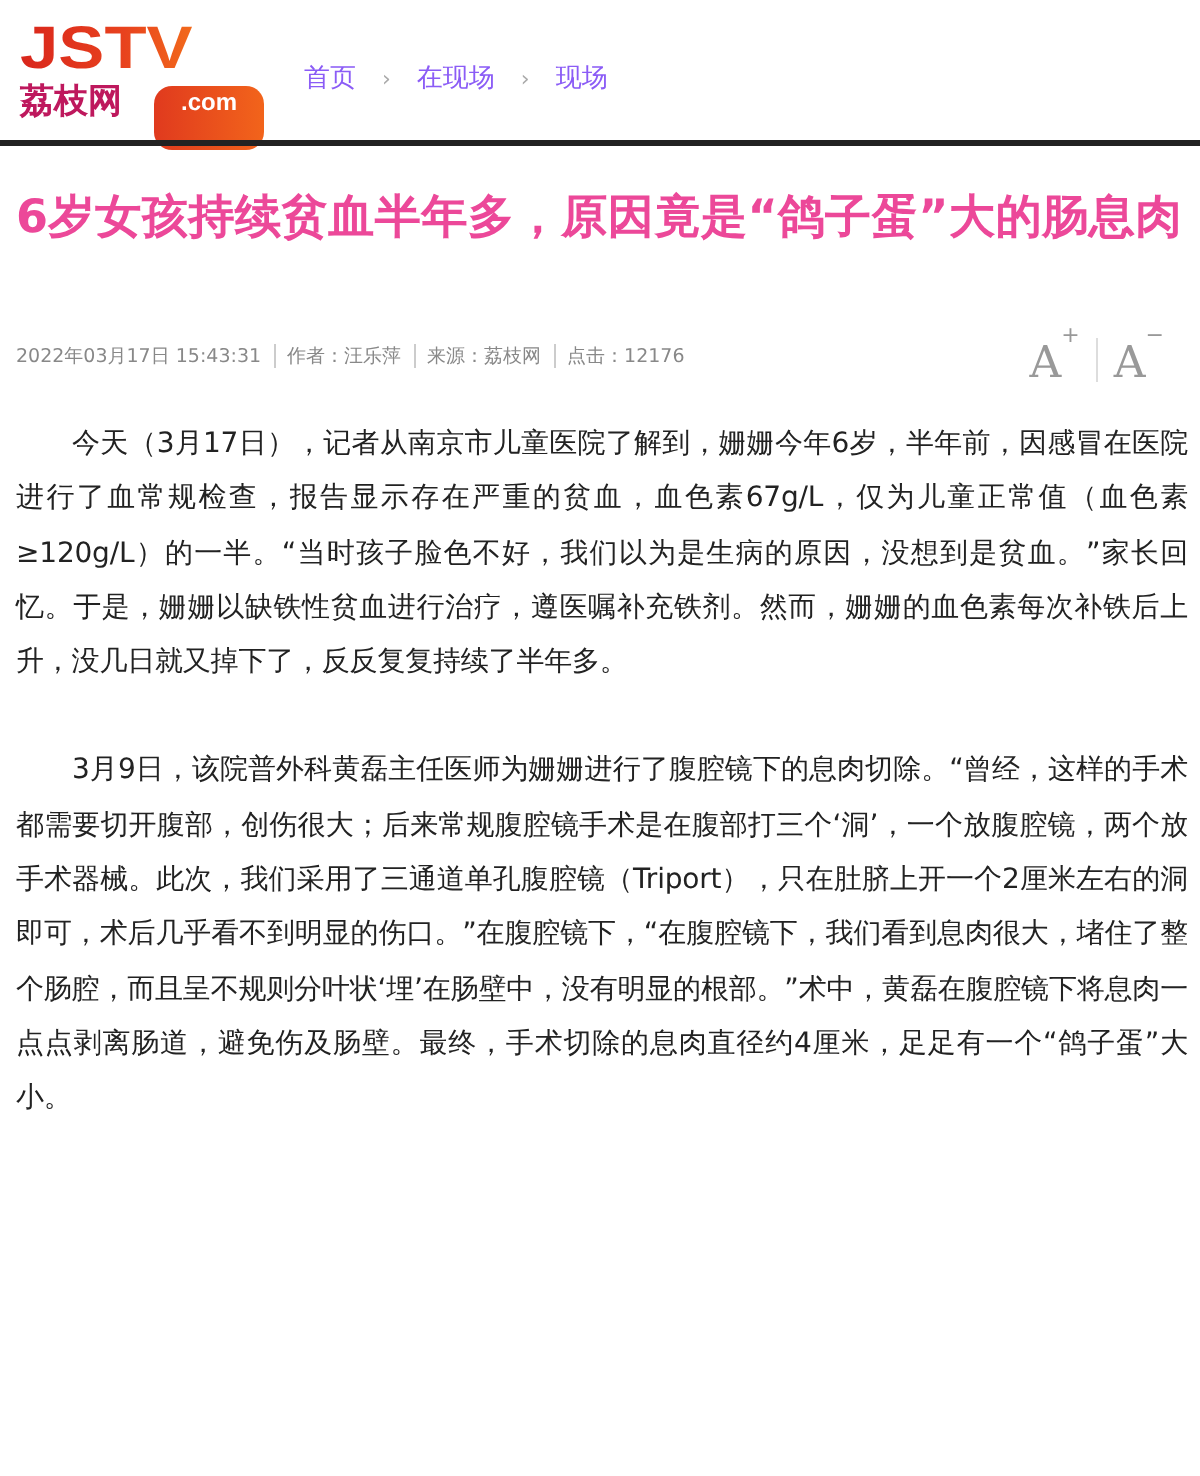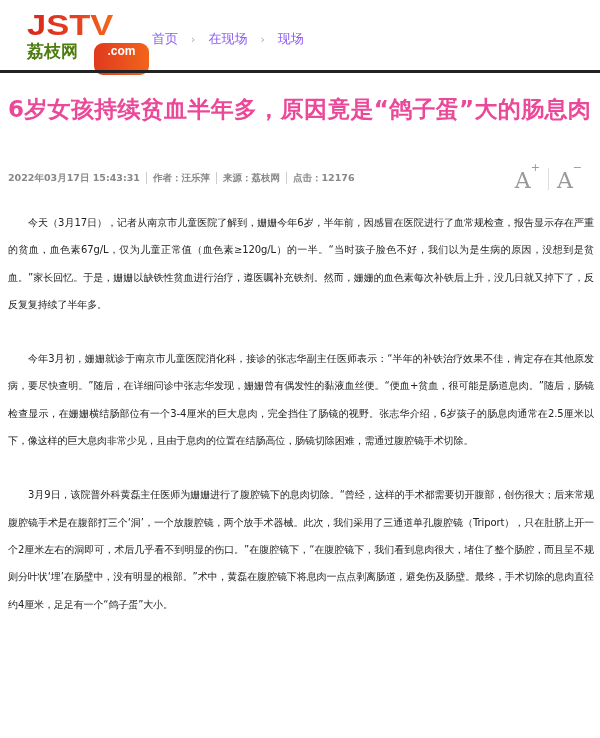--- a/index.html
+++ b/index.html
@@ -1,42 +1,42 @@
 <!DOCTYPE html>
 <html><head>
 <meta charset="utf-8">
 <style>
   * { margin: 0; padding: 0; box-sizing: border-box; }
   html, body { width: 600px; height: 738px; background: #ffffff; overflow: hidden; }
   body { font-family: "DejaVu Sans", "Liberation Sans", sans-serif; color: #333; position: relative; }
 
   .header { position: absolute; left: 0; top: 0; width: 600px; height: 72px; background: #fff; }
-  .logo { position: absolute; left: 27px; top: 10px; width: 118px; height: 50px; }
+  .logo { position: absolute; left: 10px; top: 10px; width: 118px; height: 50px; }
   .logo-jstv { position: absolute; left: 0; top: 0; font-family: "Liberation Sans", sans-serif; font-weight: 900; font-size: 30px; line-height: 30px; letter-spacing: 0px; background: linear-gradient(90deg, #d9261c 0%, #e8421e 60%, #f26a1b 100%); -webkit-background-clip: text; background-clip: text; color: transparent; transform: scaleX(1.15); transform-origin: left top; font-style: normal; }
-  .logo-cn { position: absolute; left: 0; top: 31px; font-size: 17px; line-height: 20px; color: #4d7c0f; font-weight: bold; letter-spacing: 0px; text-align: center; }
+  .logo-cn { position: absolute; left: 0; top: 31px; font-size: 17px; line-height: 20px; color: #be185d; font-weight: bold; letter-spacing: 0px; text-align: center; }
   .logo-com { position: absolute; left: 67px; top: 33px; width: 55px; height: 32px; border-radius: 9px; background: linear-gradient(90deg, #e03a1e, #f2641b); color: #fff; font-size: 12px; line-height: 17px; text-align: center; font-weight: bold; font-family: "Liberation Sans", sans-serif; }
 
   .breadcrumb { position: absolute; left: 152px; top: 30px; display: flex; align-items: center; font-size: 13px; color: #333; }
   .breadcrumb .sep { color: #aaa; margin: 0 13px; font-size: 11px; }
   .breadcrumb a { color: #8b5cf6; text-decoration: none; }
 
   .divider { position: absolute; left: 0; top: 70px; width: 600px; height: 3px; background: #222; }
 
   .title { position: absolute; left: 8px; top: 90px; width: 585px; font-size: 23px; line-height: 38px; font-weight: bold; color: #ec4899; letter-spacing: 0.3px; }
 
-  .meta { position: absolute; left: 8px; top: 172px; font-size: 9.5px; color: #888; display: flex; align-items: flex-start; white-space: nowrap; font-weight: bold; }
+  .meta { position: absolute; left: 8px; top: 172px; font-size: 9.5px; color: #888; display: flex; align-items: flex-start; white-space: nowrap; }
   .meta .bar { display: inline-block; width: 1px; height: 12px; background: #ccc; margin: 0 6px; }
 
   .font-ctrl { position: absolute; right: 18px; top: 164px; display: flex; align-items: center; color: #999; font-family: "DejaVu Serif", "Liberation Serif", serif; }
   .font-btn { font-size: 22px; line-height: 26px; cursor: pointer; position: relative; }
   .font-btn sup { font-size: 11px; position: relative; top: -9px; font-family: "DejaVu Sans", sans-serif; }
   .font-ctrl .vbar { width: 1px; height: 22px; background: #ddd; margin: 0 8px; }
 
   .article { position: absolute; left: 8px; top: 209px; width: 586px; }
-  .article p { font-size: 10px; line-height: 27.3px; color: #222; text-indent: 2em; text-align: justify; margin-bottom: 27px; letter-spacing: -0.1px; }
+  .article p { font-size: 14px; line-height: 27.3px; color: #222; text-indent: 2em; text-align: justify; margin-bottom: 27px; letter-spacing: -0.1px; }
 </style>
 </head>
 <body>
 
 <div class="header">
   <div class="logo">
     <div class="logo-jstv">JSTV</div>
     <div class="logo-cn">荔枝网</div>
     <div class="logo-com">.com</div>
   </div>
@@ -69,15 +69,14 @@
     <span>A</span><sup>+</sup>
   </span>
   <span class="vbar"></span>
   <span class="font-btn">
     <span>A</span><sup>−</sup>
   </span>
 </div>
 
 <div class="article">
   <p>今天（3月17日），记者从南京市儿童医院了解到，姗姗今年6岁，半年前，因感冒在医院进行了血常规检查，报告显示存在严重的贫血，血色素67g/L，仅为儿童正常值（血色素≥120g/L）的一半。“当时孩子脸色不好，我们以为是生病的原因，没想到是贫血。”家长回忆。于是，姗姗以缺铁性贫血进行治疗，遵医嘱补充铁剂。然而，姗姗的血色素每次补铁后上升，没几日就又掉下了，反反复复持续了半年多。</p>
-  <p>今年3月初，姗姗就诊于南京市儿童医院消化科，接诊的张志华副主任医师表示：“半年的补铁治疗效果不佳，肯定存在其他原发病，要尽快查明。”随后，在详细问诊中张志华发现，姗姗曾有偶发性的黏液血丝便。“便血+贫血，很可能是肠道息肉。”随后，肠镜检查显示，在姗姗横结肠部位有一个3-4厘米的巨大息肉，完全挡住了肠镜的视野。张志华介绍，6岁孩子的肠息肉通常在2.5厘米以下，像这样的巨大息肉非常少见，且由于息肉的位置在结肠高位，肠镜切除困难，需通过腹腔镜手术切除。</p>
   <p>3月9日，该院普外科黄磊主任医师为姗姗进行了腹腔镜下的息肉切除。“曾经，这样的手术都需要切开腹部，创伤很大；后来常规腹腔镜手术是在腹部打三个‘洞’，一个放腹腔镜，两个放手术器械。此次，我们采用了三通道单孔腹腔镜（Triport），只在肚脐上开一个2厘米左右的洞即可，术后几乎看不到明显的伤口。”在腹腔镜下，“在腹腔镜下，我们看到息肉很大，堵住了整个肠腔，而且呈不规则分叶状‘埋’在肠壁中，没有明显的根部。”术中，黄磊在腹腔镜下将息肉一点点剥离肠道，避免伤及肠壁。最终，手术切除的息肉直径约4厘米，足足有一个“鸽子蛋”大小。</p>
 </div>
 
 </body></html>

